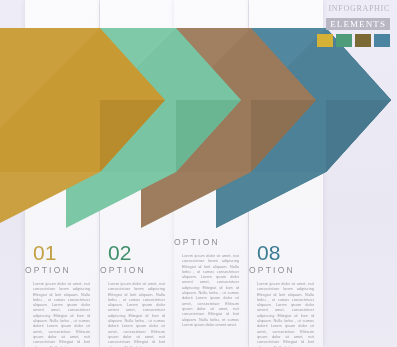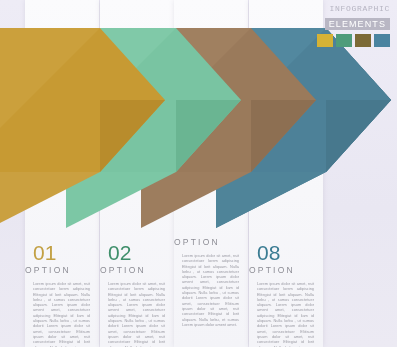--- a/index.html
+++ b/index.html
@@ -94,27 +94,27 @@
     color:#9b9ba4;
     text-align:justify;
     padding:6px 9px 0 8px;
     font-family:"Liberation Sans", sans-serif;
   }
 
   
   .logo{position:absolute;right:7px;top:4px;width:82px;z-index:8;text-align:right;}
   .logo-l1{
     font-size:8px;color:#b6b4c2;letter-spacing:0.7px;
-    font-family:Liberation Mono, monospace;line-height:9px;
+    font-family:Liberation Serif, serif;line-height:9px;
   }
   .logo-l2{
     display:inline-block;
     font-size:9px;color:#ffffff;letter-spacing:1.1px;
     background:#b9b7c4;padding:1px 4px 1px 4px;
-    font-family:Liberation Sans, sans-serif;line-height:10px;
+    font-family:Liberation Serif, serif;line-height:10px;
     margin-top:1px;
   }
   .swatches{display:flex;gap:3px;margin-top:3px;justify-content:flex-end;}
   .swatch{width:16px;height:13px;}
 </style>
 </head>
 <body>
 
 <div id="stage">
 

